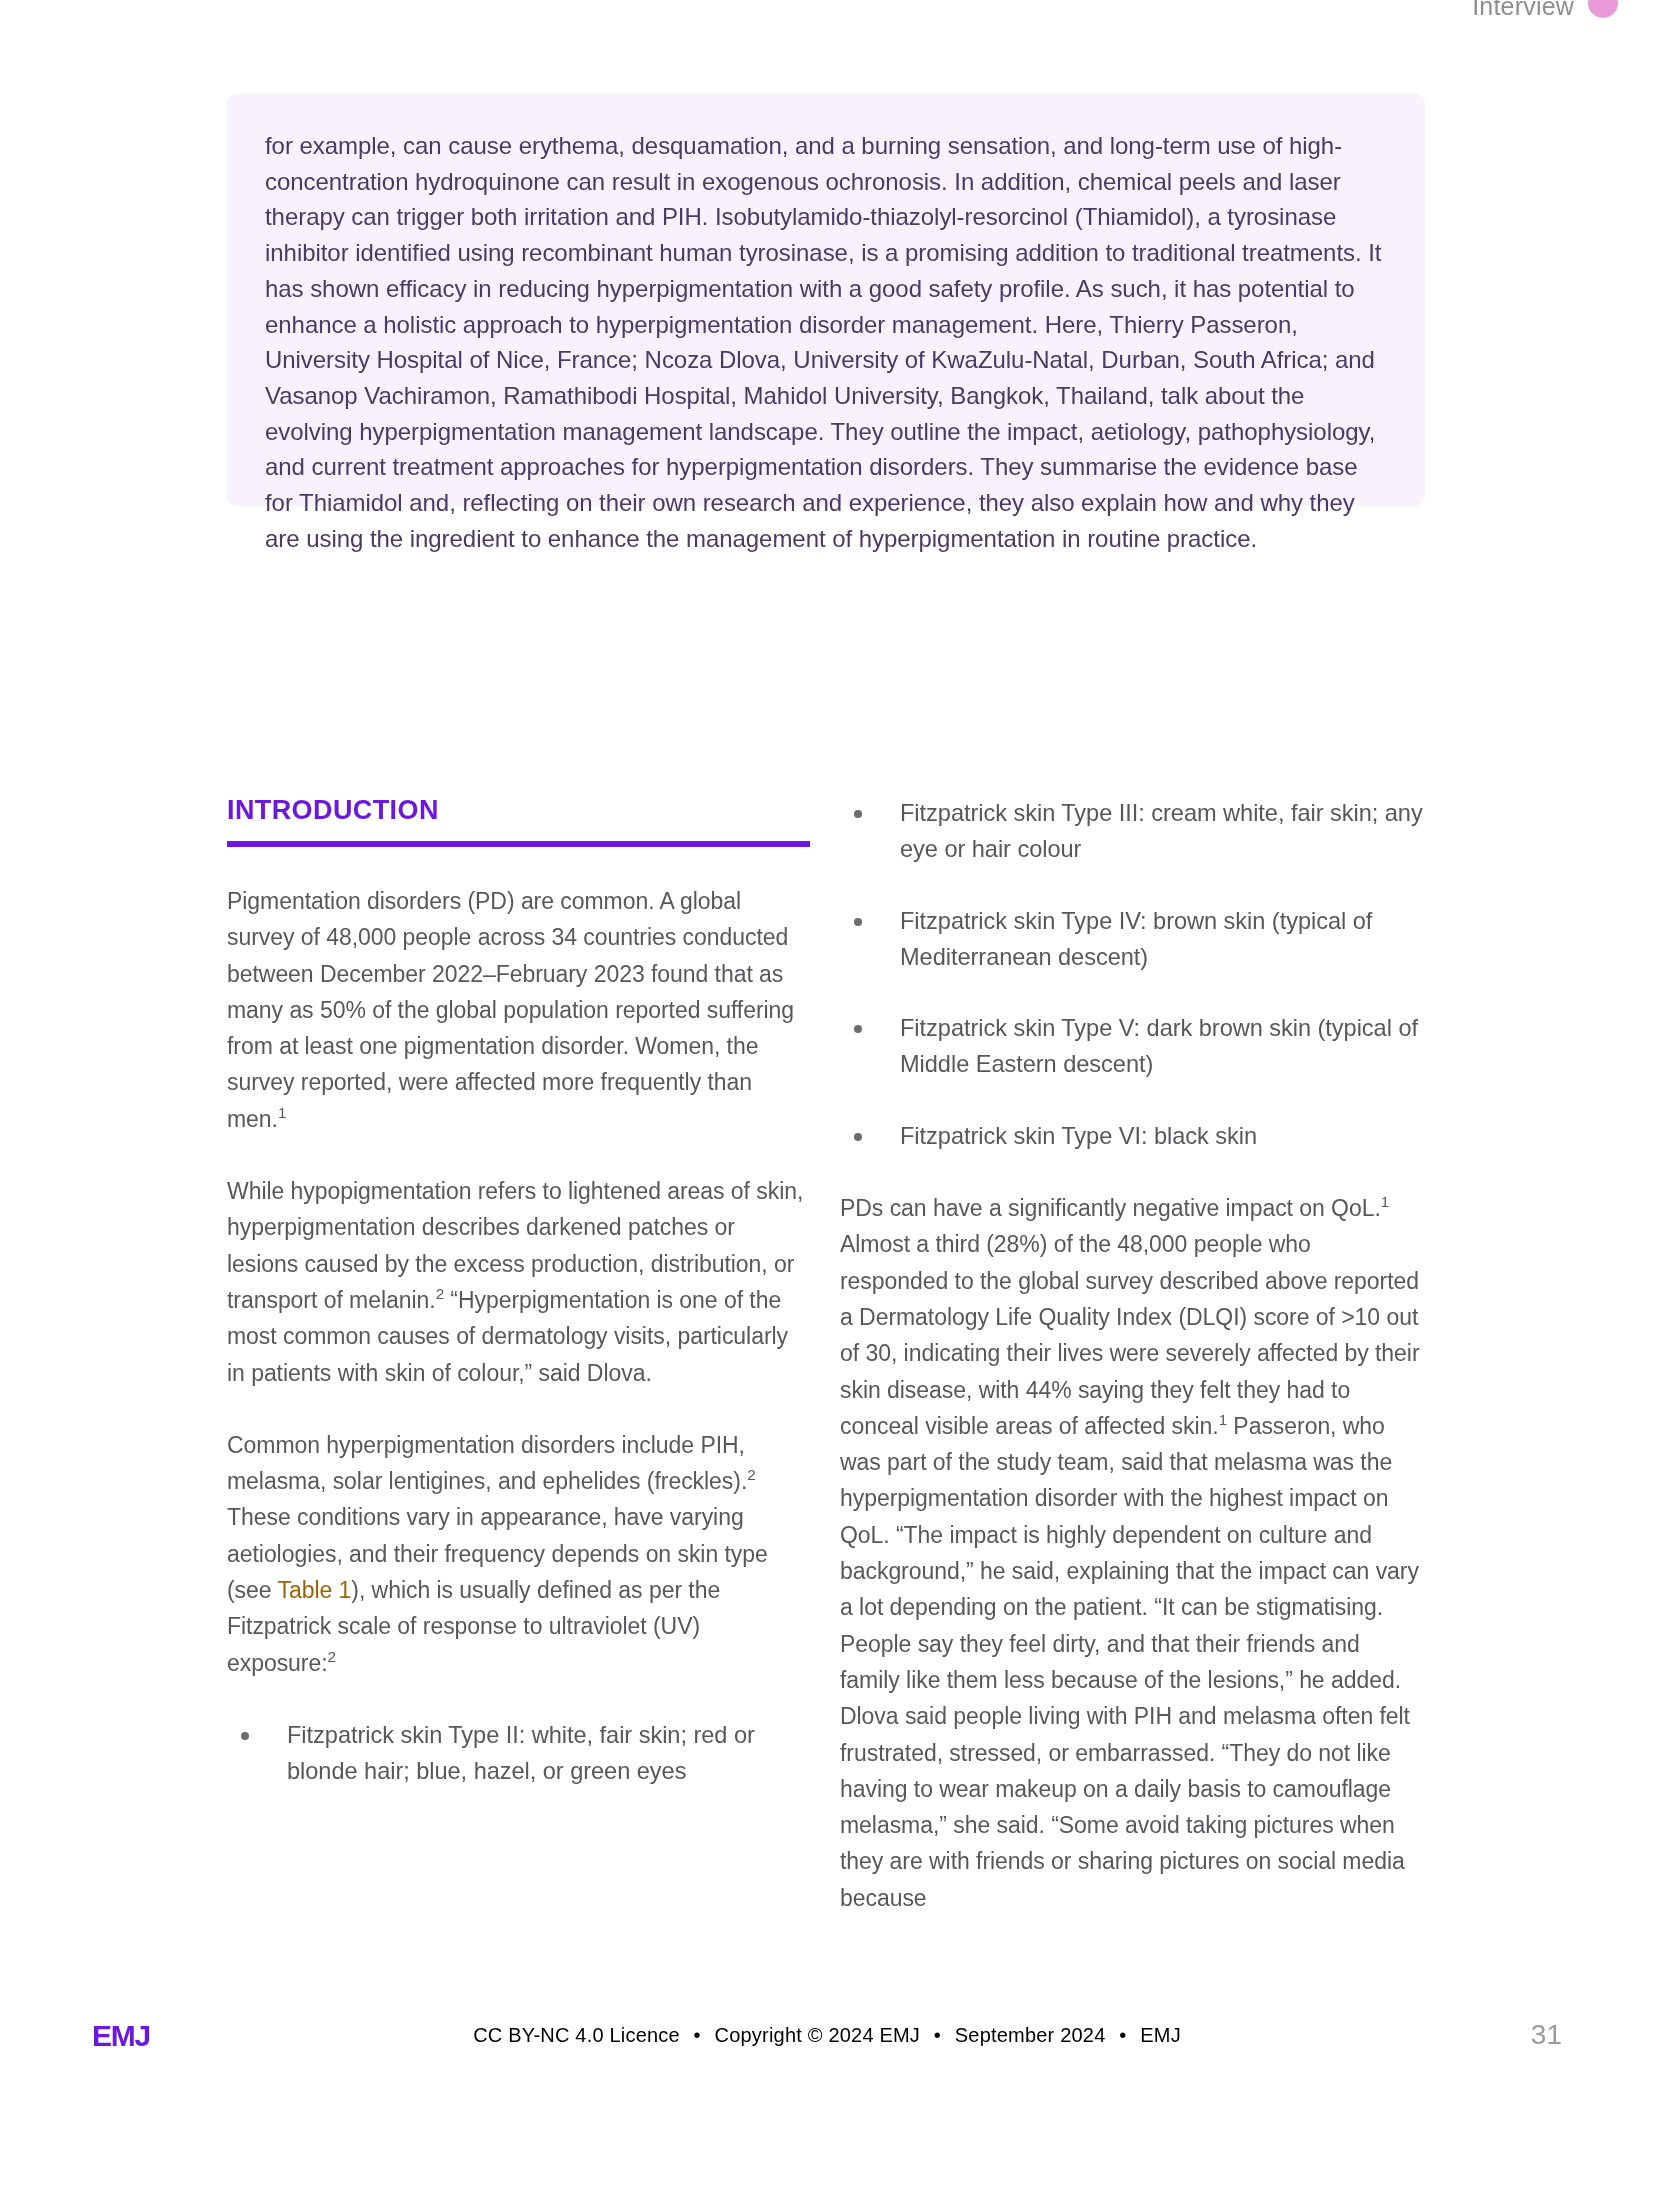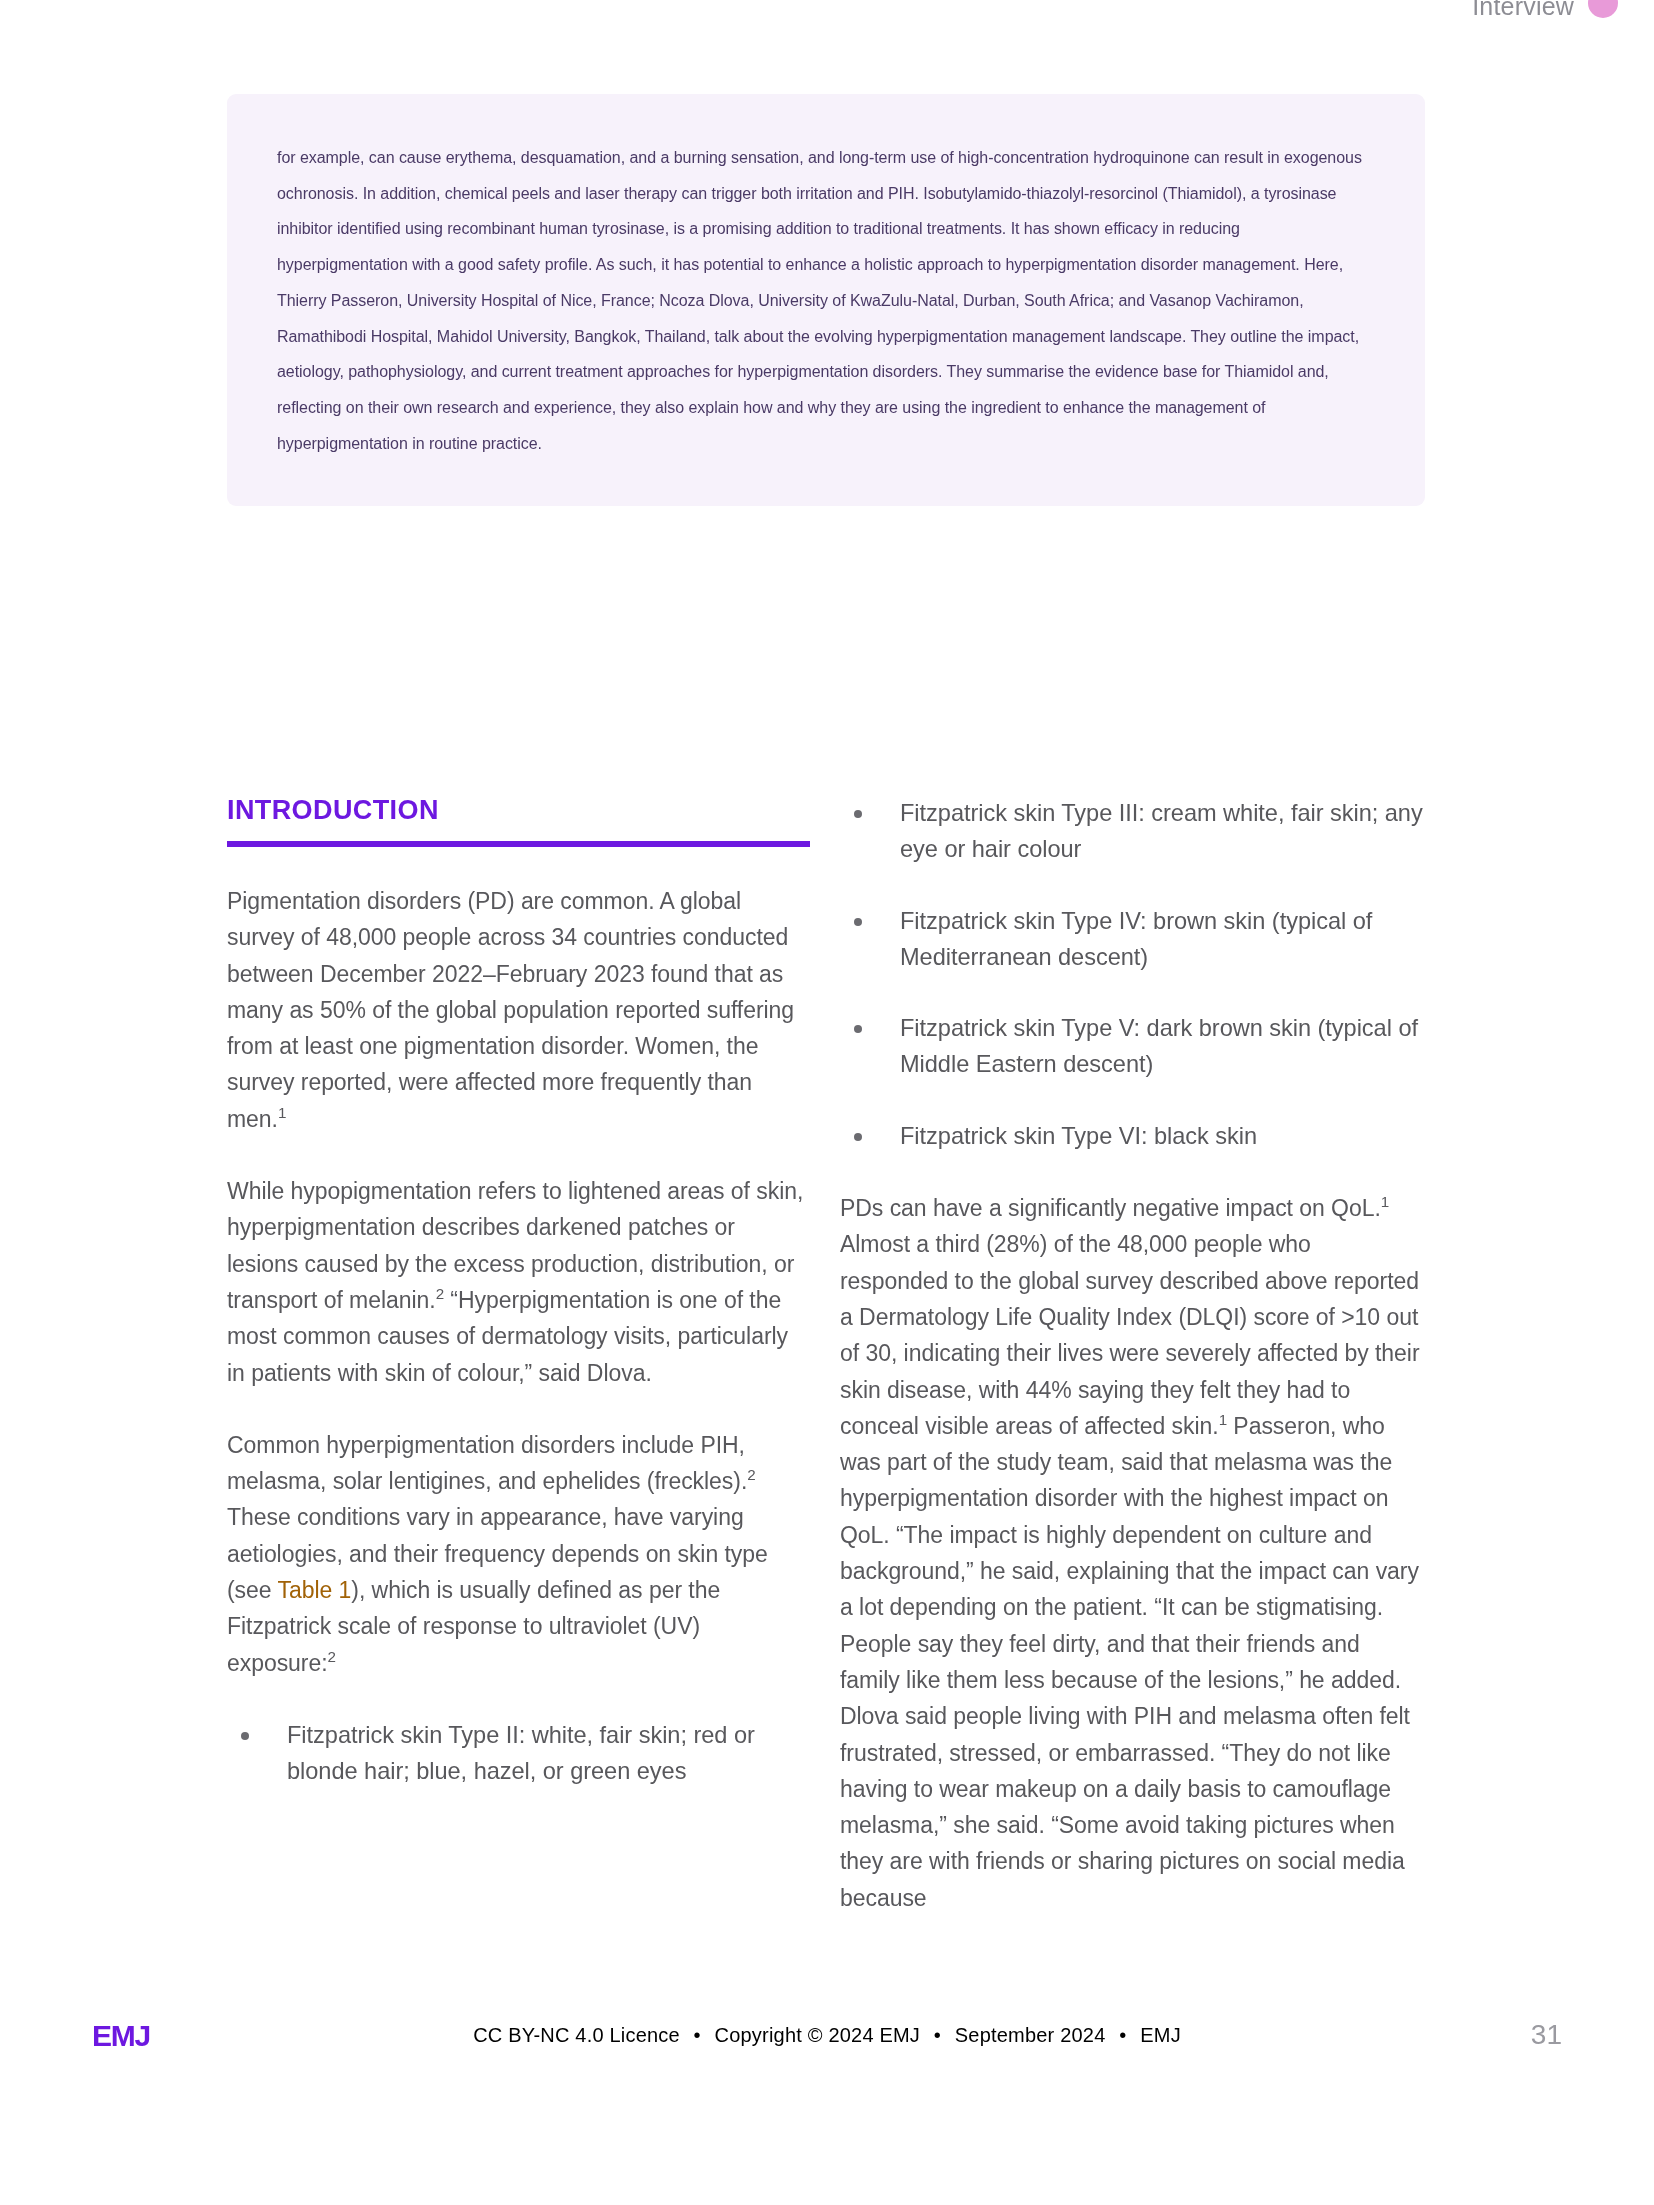--- a/index.html
+++ b/index.html
@@ -50,25 +50,25 @@
     left: 227px;
     top: 94px;
     width: 1198px;
     height: 412px;
     background: #f7f2fb;
     border-radius: 9px;
     box-sizing: border-box;
     padding: 30px 34px 30px 34px;
   }
   .abstract-text {
-    font-size: 16px;
+    font-size: 24px;
     line-height: 35.7px;
     color: #4a3a66;
     letter-spacing: -0.05px;
-    margin: 16px;
+    margin: 4px;
   }
 
   
   .columns {
     position: absolute;
     left: 227px;
     top: 795px;
     width: 1228px;
     display: flex;
     gap: 30px;

